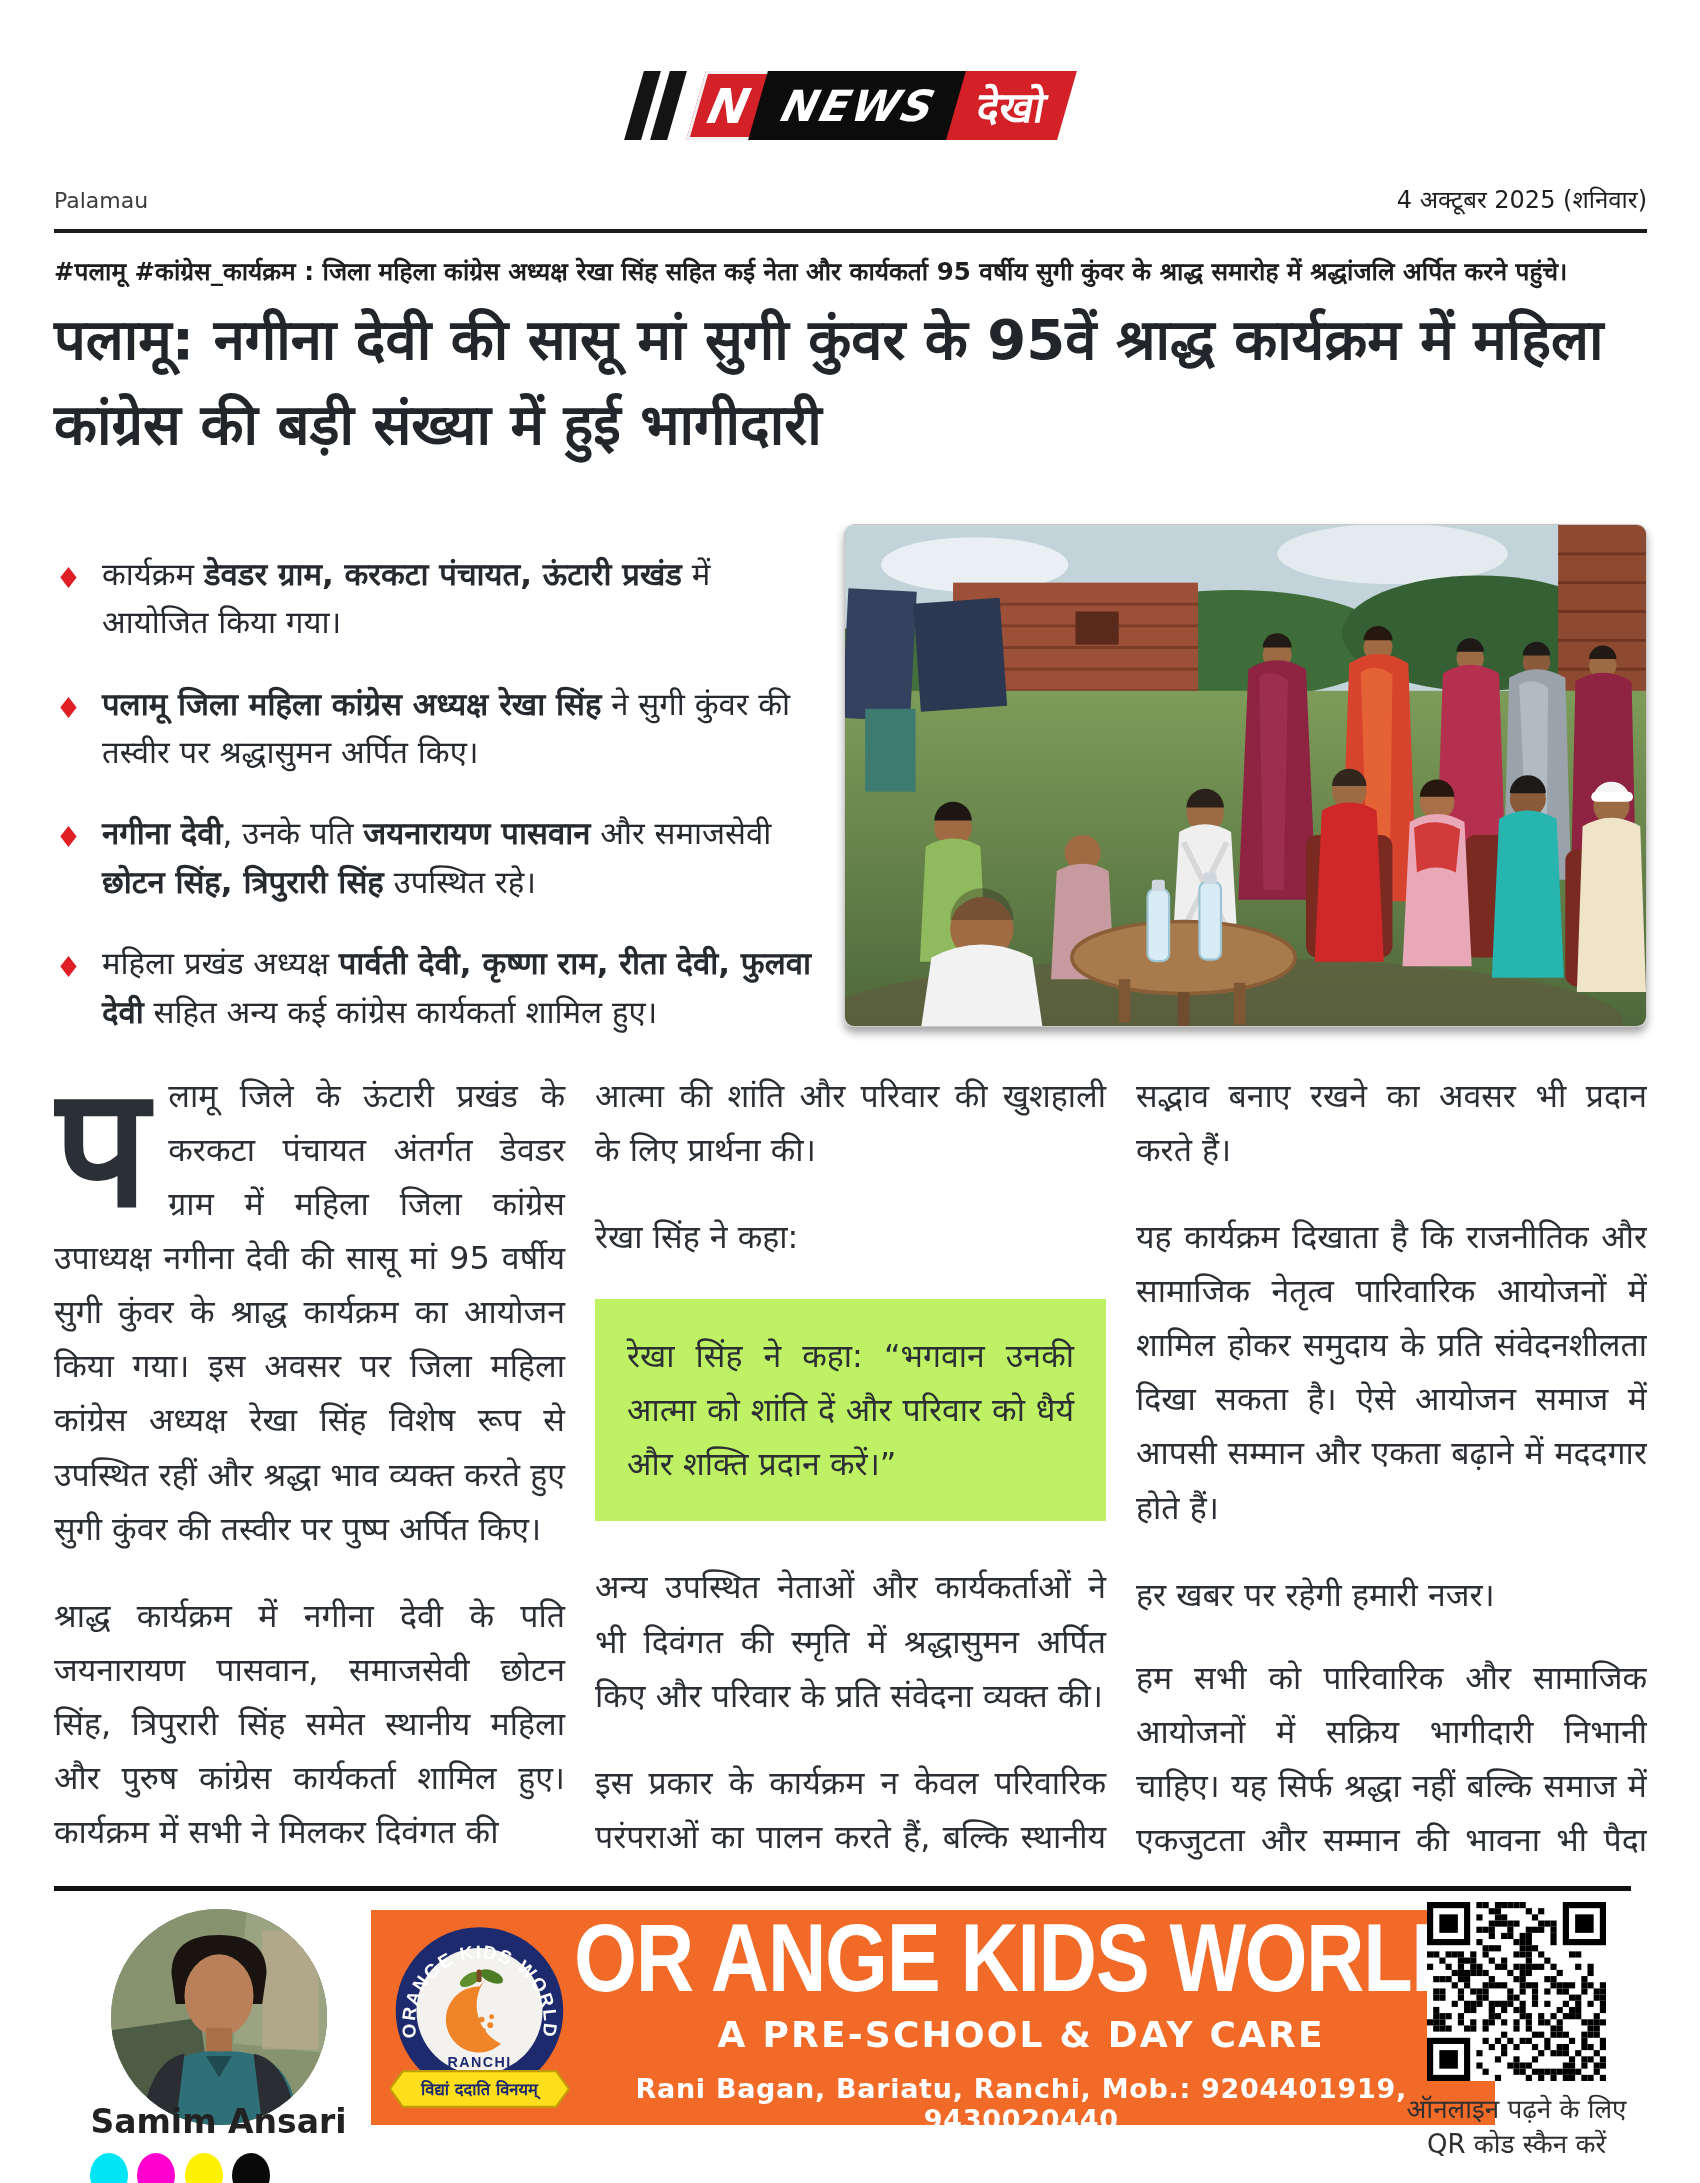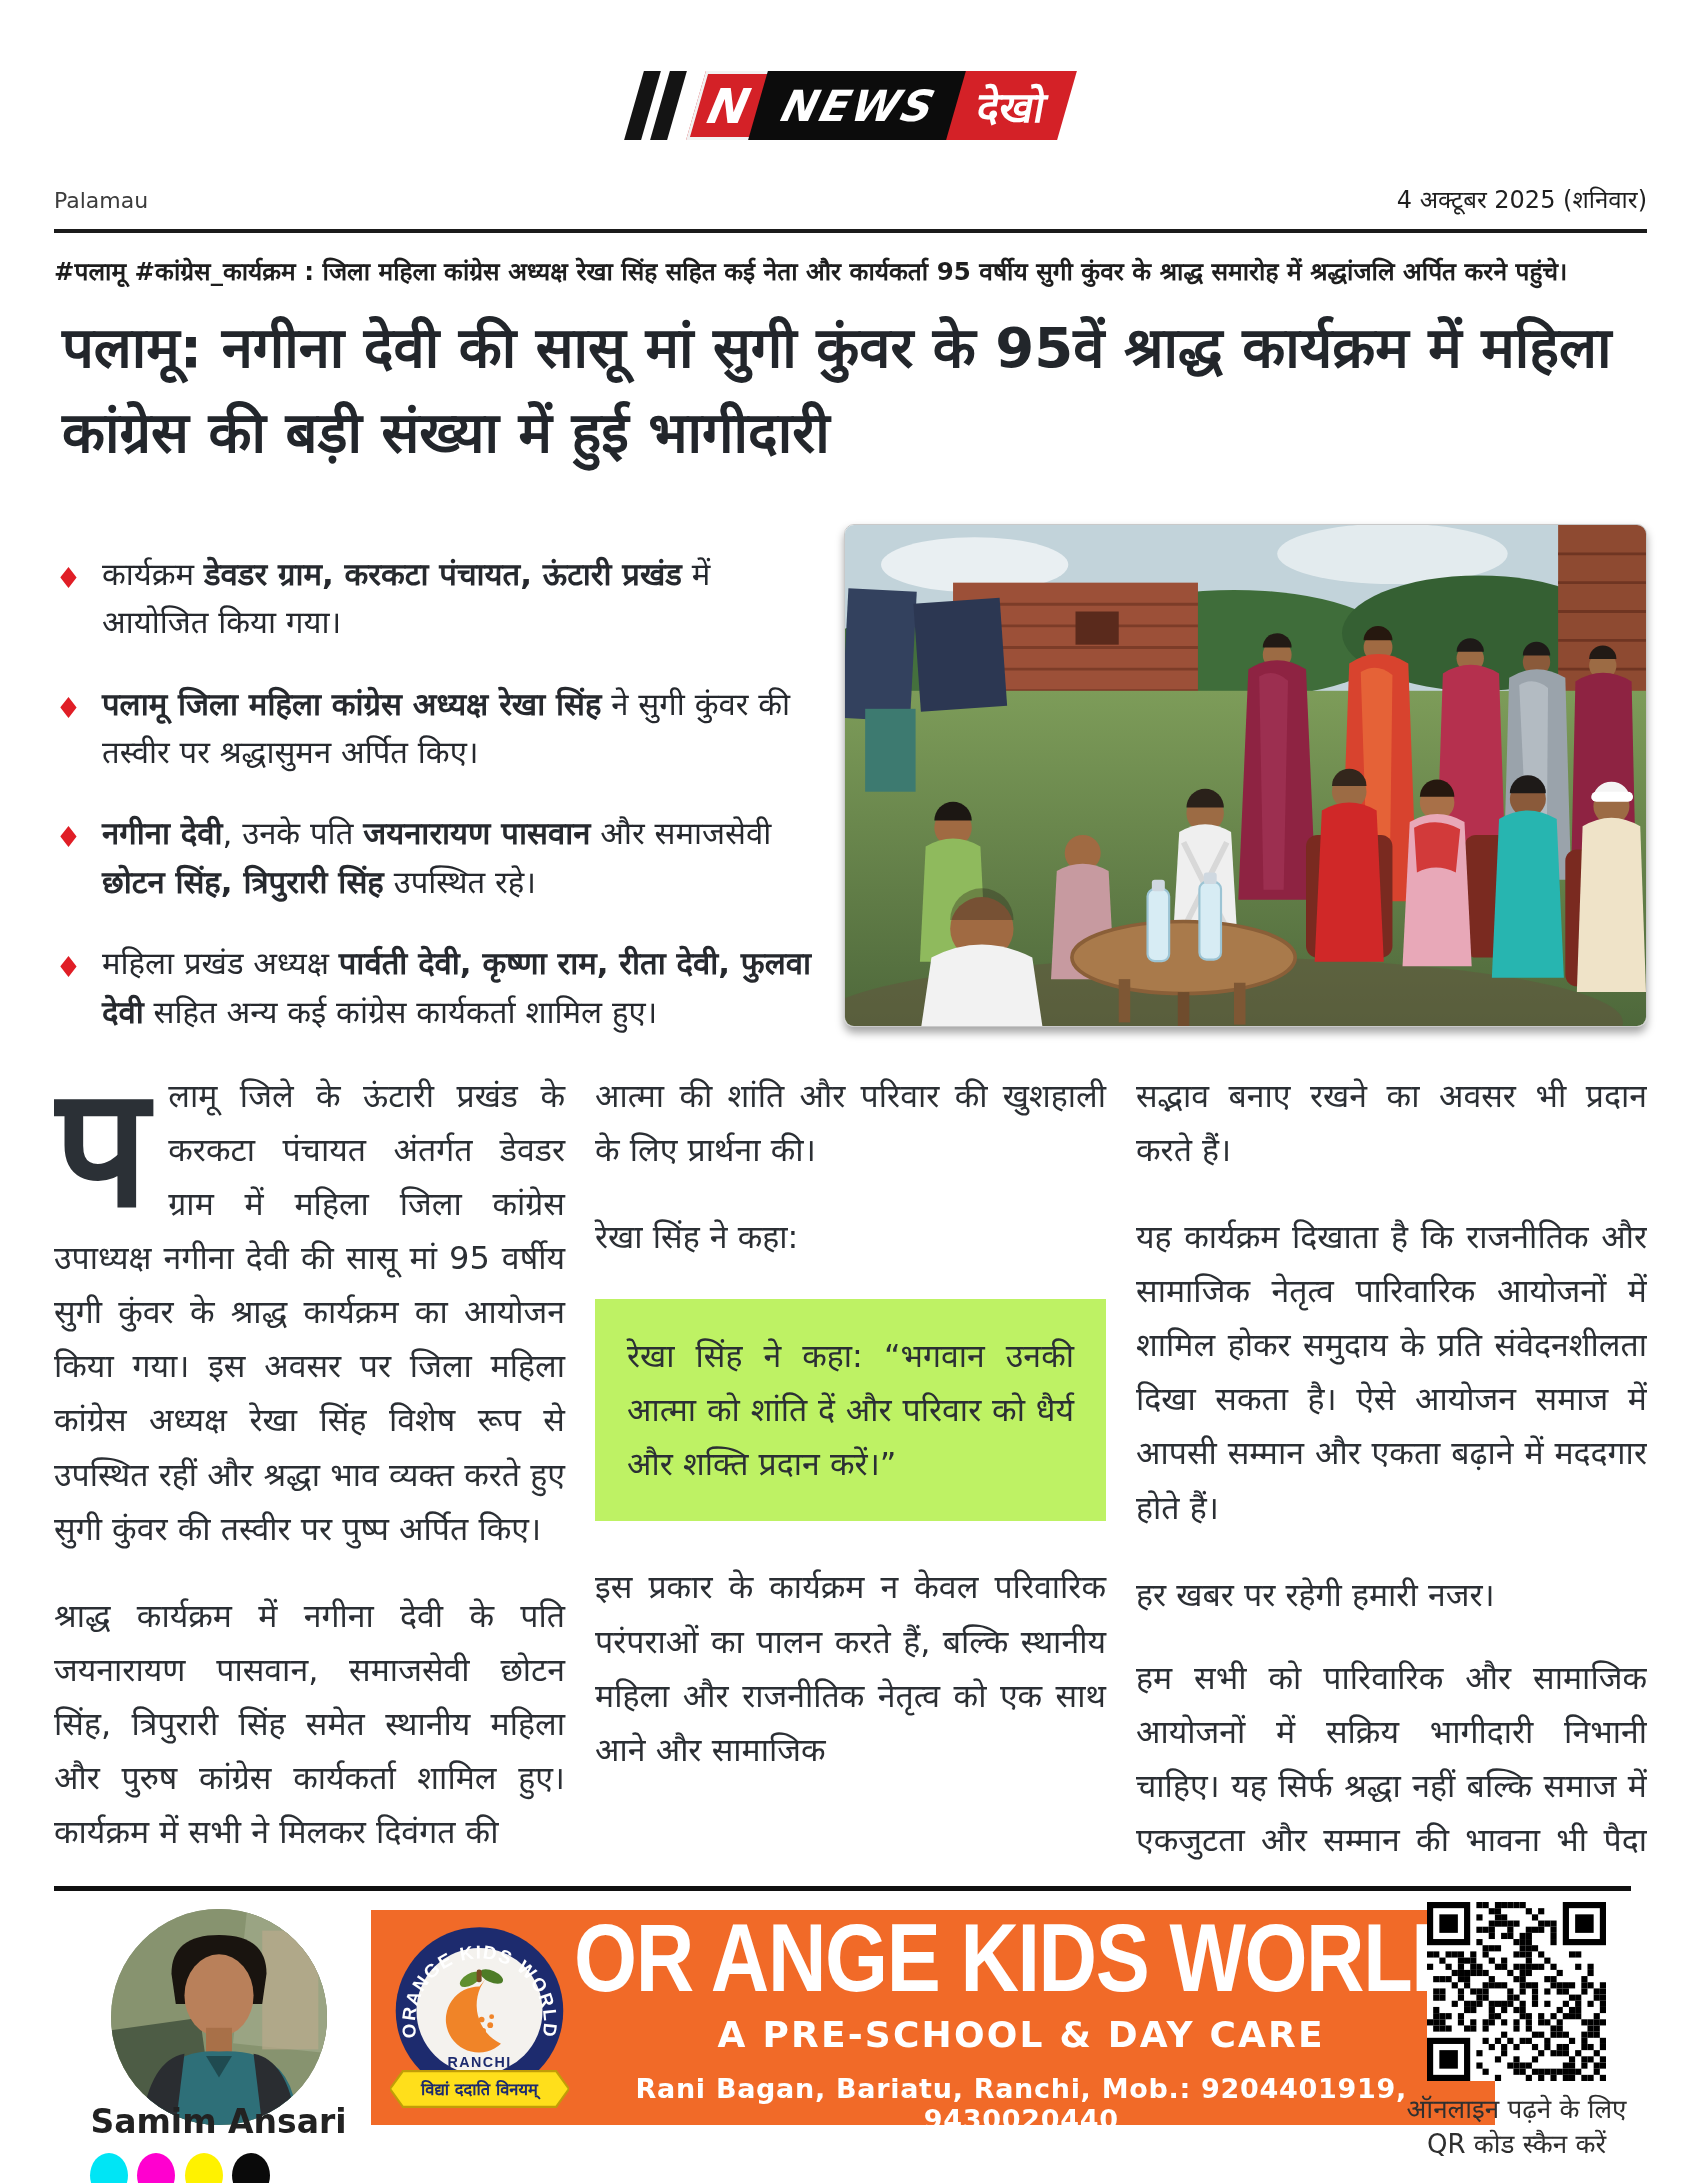--- a/index.html
+++ b/index.html
@@ -78,21 +78,21 @@
     </div>
 </div>
 
 <div class="dateline">
   <div class="location">Palamau</div>
   <div class="date">4 अक्टूबर 2025 (शनिवार)</div>
 </div>
 <div class="rule1"></div>
 
 <div class="tagline">#पलामू #कांग्रेस_कार्यक्रम : जिला महिला कांग्रेस अध्यक्ष रेखा सिंह सहित कई नेता और कार्यकर्ता 95 वर्षीय सुगी कुंवर के श्राद्ध समारोह में श्रद्धांजलि अर्पित करने पहुंचे।</div>
-<h1 class="headline" style="margin:8px;">पलामू: नगीना देवी की सासू मां सुगी कुंवर के 95वें श्राद्ध कार्यक्रम में महिला कांग्रेस की बड़ी संख्या में हुई भागीदारी</h1>
+<h1 class="headline" style="margin:0;">पलामू: नगीना देवी की सासू मां सुगी कुंवर के 95वें श्राद्ध कार्यक्रम में महिला कांग्रेस की बड़ी संख्या में हुई भागीदारी</h1>
 
 <div class="lede">
   <ul class="bullets" id="bullets">
       <li><span class="diamond">♦</span><span>कार्यक्रम <strong>डेवडर ग्राम, करकटा पंचायत, ऊंटारी प्रखंड</strong> में आयोजित किया गया।</span></li>
       <li><span class="diamond">♦</span><span><strong>पलामू जिला महिला कांग्रेस अध्यक्ष रेखा सिंह</strong> ने सुगी कुंवर की तस्वीर पर श्रद्धासुमन अर्पित किए।</span></li>
       <li><span class="diamond">♦</span><span><strong>नगीना देवी</strong>, उनके पति <strong>जयनारायण पासवान</strong> और समाजसेवी <strong>छोटन सिंह, त्रिपुरारी सिंह</strong> उपस्थित रहे।</span></li>
       <li><span class="diamond">♦</span><span>महिला प्रखंड अध्यक्ष <strong>पार्वती देवी, कृष्णा राम, रीता देवी, फुलवा देवी</strong> सहित अन्य कई कांग्रेस कार्यकर्ता शामिल हुए।</span></li>
     </ul>
 
   <div class="photo-frame">
@@ -209,20 +209,21 @@
 
 <div class="body-cols">
   <div class="col" id="col1">
       <p class="para"><span class="dropcap">प</span>लामू जिले के ऊंटारी प्रखंड के करकटा पंचायत अंतर्गत डेवडर ग्राम में महिला जिला कांग्रेस उपाध्यक्ष नगीना देवी की सासू मां 95 वर्षीय सुगी कुंवर के श्राद्ध कार्यक्रम का आयोजन किया गया। इस अवसर पर जिला महिला कांग्रेस अध्यक्ष रेखा सिंह विशेष रूप से उपस्थित रहीं और श्रद्धा भाव व्यक्त करते हुए सुगी कुंवर की तस्वीर पर पुष्प अर्पित किए।</p>
       <p class="para">श्राद्ध कार्यक्रम में नगीना देवी के पति जयनारायण पासवान, समाजसेवी छोटन सिंह, त्रिपुरारी सिंह समेत स्थानीय महिला और पुरुष कांग्रेस कार्यकर्ता शामिल हुए। कार्यक्रम में सभी ने मिलकर दिवंगत की</p>
     </div>
   <div class="col" id="col2">
       <p class="para">आत्मा की शांति और परिवार की खुशहाली के लिए प्रार्थना की।</p>
       <p class="para">रेखा सिंह ने कहा:</p>
       <p class="para quote">रेखा सिंह ने कहा: “भगवान उनकी आत्मा को शांति दें और परिवार को धैर्य और शक्ति प्रदान करें।”</p>
+      <p class="para">अन्य उपस्थित नेताओं और कार्यकर्ताओं ने भी दिवंगत की स्मृति में श्रद्धासुमन अर्पित किए और परिवार के प्रति संवेदना व्यक्त की।</p>
       <p class="para">इस प्रकार के कार्यक्रम न केवल परिवारिक परंपराओं का पालन करते हैं, बल्कि स्थानीय महिला और राजनीतिक नेतृत्व को एक साथ आने और सामाजिक</p>
     </div>
   <div class="col" id="col3">
       <p class="para">सद्भाव बनाए रखने का अवसर भी प्रदान करते हैं।</p>
       <p class="para">यह कार्यक्रम दिखाता है कि राजनीतिक और सामाजिक नेतृत्व पारिवारिक आयोजनों में शामिल होकर समुदाय के प्रति संवेदनशीलता दिखा सकता है। ऐसे आयोजन समाज में आपसी सम्मान और एकता बढ़ाने में मददगार होते हैं।</p>
       <p class="para nazar">हर खबर पर रहेगी हमारी नजर।</p>
       <p class="para">हम सभी को पारिवारिक और सामाजिक आयोजनों में सक्रिय भागीदारी निभानी चाहिए। यह सिर्फ श्रद्धा नहीं बल्कि समाज में एकजुटता और सम्मान की भावना भी पैदा करता है। अपनी राय कमेंट करें, इस खबर को साझा करें और समुदाय में सकारात्मक योगदान फैलाएं।</p>
     </div>
 </div>
 

